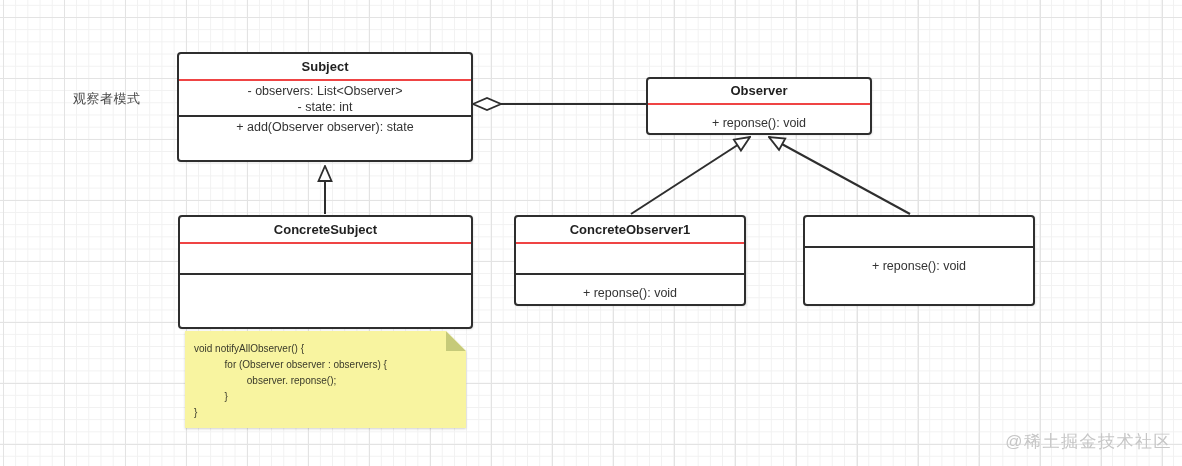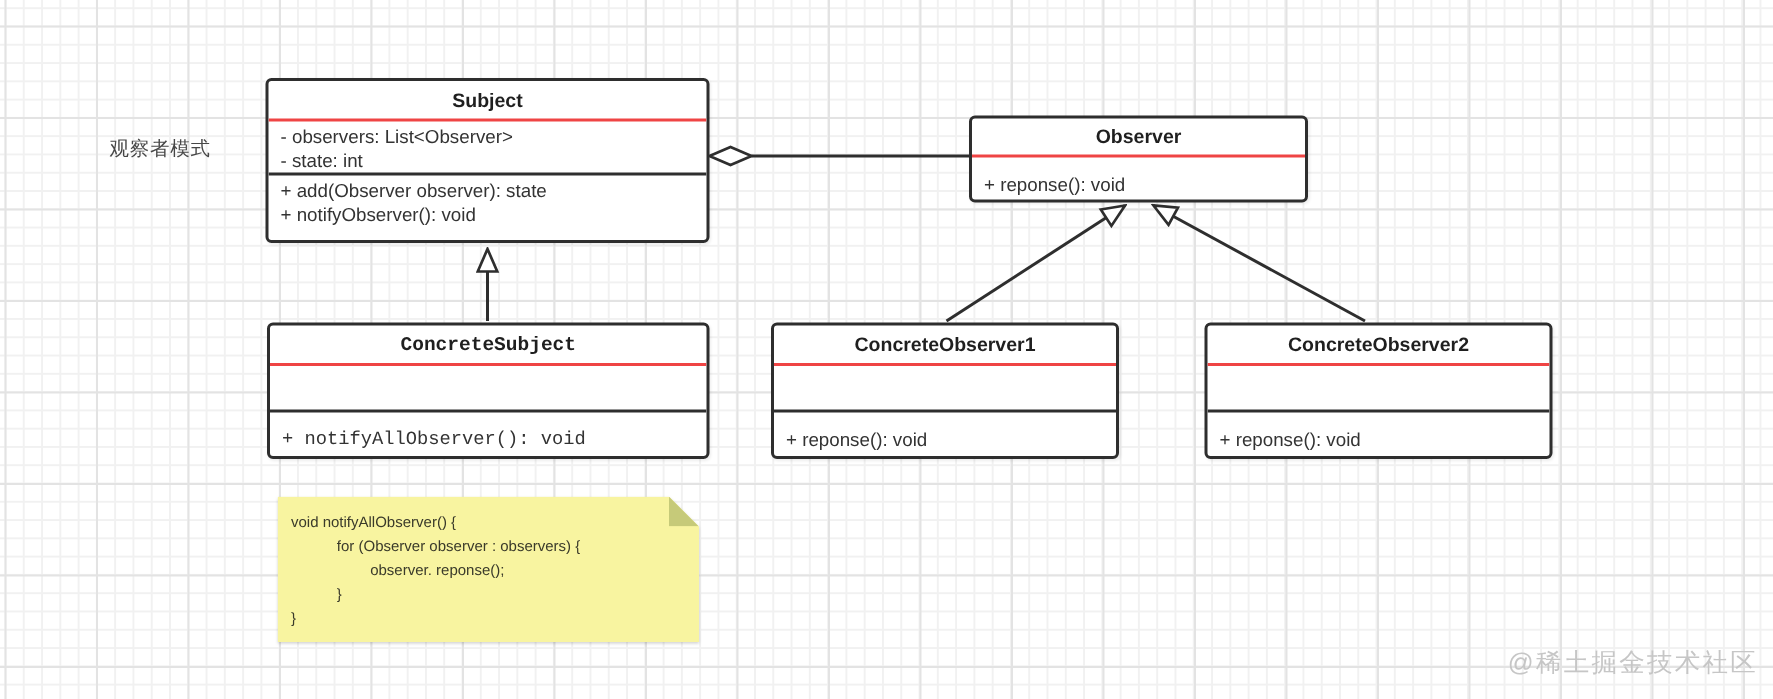--- a/index.html
+++ b/index.html
@@ -37,21 +37,21 @@
     overflow:hidden;
   }
   .uml-title{
     box-sizing:border-box;
     height:27px;line-height:25px;
     border-bottom:2px solid #ef4444;
     text-align:center;font-weight:bold;font-size:13px;color:#1f1f1f;
     flex:0 0 auto;
   }
   .uml-title.short{height:26px;line-height:24px;}
-  .uml-section{box-sizing:border-box;flex:0 0 auto;}
+  .uml-section{box-sizing:border-box;flex:0 0 auto;text-align:center;}
   .uml-attrs{height:36px;border-bottom:2px solid #2e2e2e;padding-top:2px;}
   .uml-empty{height:31px;border-bottom:2px solid #2e2e2e;}
   .uml-methods{flex:1 1 auto;overflow:hidden;padding-top:2px;}
   .uml-methods.single{padding-top:10px;}
   .uml-line{
     font-size:12.5px;line-height:16px;color:#333333;
     padding:0 8px;white-space:nowrap;
   }
 
   .note{
@@ -104,49 +104,44 @@
   <div class="diagram-label">观察者模式</div>
 
   <div class="uml-class" style="left:177px;top:52px;width:296px;height:110px;">
     <div class="uml-title">Subject</div>
     <div class="uml-section uml-attrs">
       <div class="uml-line">- observers: List&lt;Observer&gt;</div>
       <div class="uml-line">- state: int</div>
     </div>
     <div class="uml-section uml-methods">
       <div class="uml-line">+ add(Observer observer): state</div>
-      <div class="uml-line">+ notifyObserver(): void</div>
     </div>
   </div>
 
   <div class="uml-class" style="left:646px;top:77px;width:226px;height:58px;">
     <div class="uml-title short">Observer</div>
     <div class="uml-section uml-methods single">
       <div class="uml-line">+ reponse(): void</div>
     </div>
   </div>
 
-  <div class="uml-class" style="left:178px;top:215px;width:295px;height:91px;font-family:Liberation Mono, monospace;">
+  <div class="uml-class" style="left:178px;top:215px;width:295px;height:114px;">
     <div class="uml-title">ConcreteSubject</div>
     <div class="uml-section uml-empty"></div>
-    <div class="uml-section uml-methods single">
-      <div class="uml-line">+ notifyAllObserver(): void</div>
-    </div>
   </div>
 
   <div class="uml-class" style="left:514px;top:215px;width:232px;height:91px;">
     <div class="uml-title">ConcreteObserver1</div>
     <div class="uml-section uml-empty"></div>
     <div class="uml-section uml-methods single">
       <div class="uml-line">+ reponse(): void</div>
     </div>
   </div>
 
   <div class="uml-class" style="left:803px;top:215px;width:232px;height:91px;">
-    <div class="uml-title">ConcreteObserver2</div>
     <div class="uml-section uml-empty"></div>
     <div class="uml-section uml-methods single">
       <div class="uml-line">+ reponse(): void</div>
     </div>
   </div>
 
   <div class="note-wrap">
     <div class="note" style="left:0;top:0;">
       <div class="note-fold"></div>
       <div class="note-line">void notifyAllObserver() {</div>

